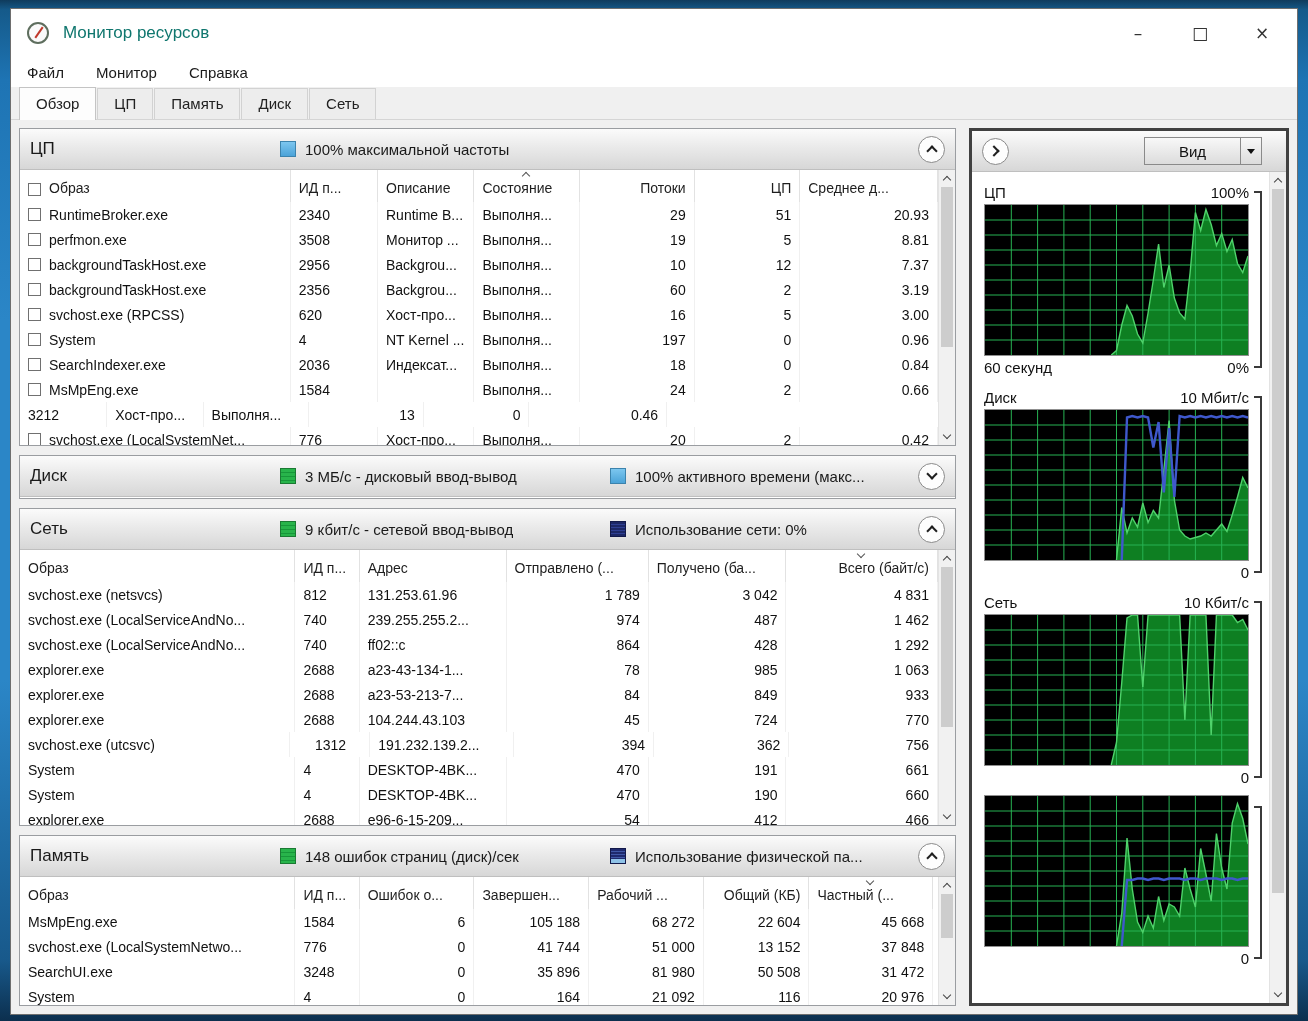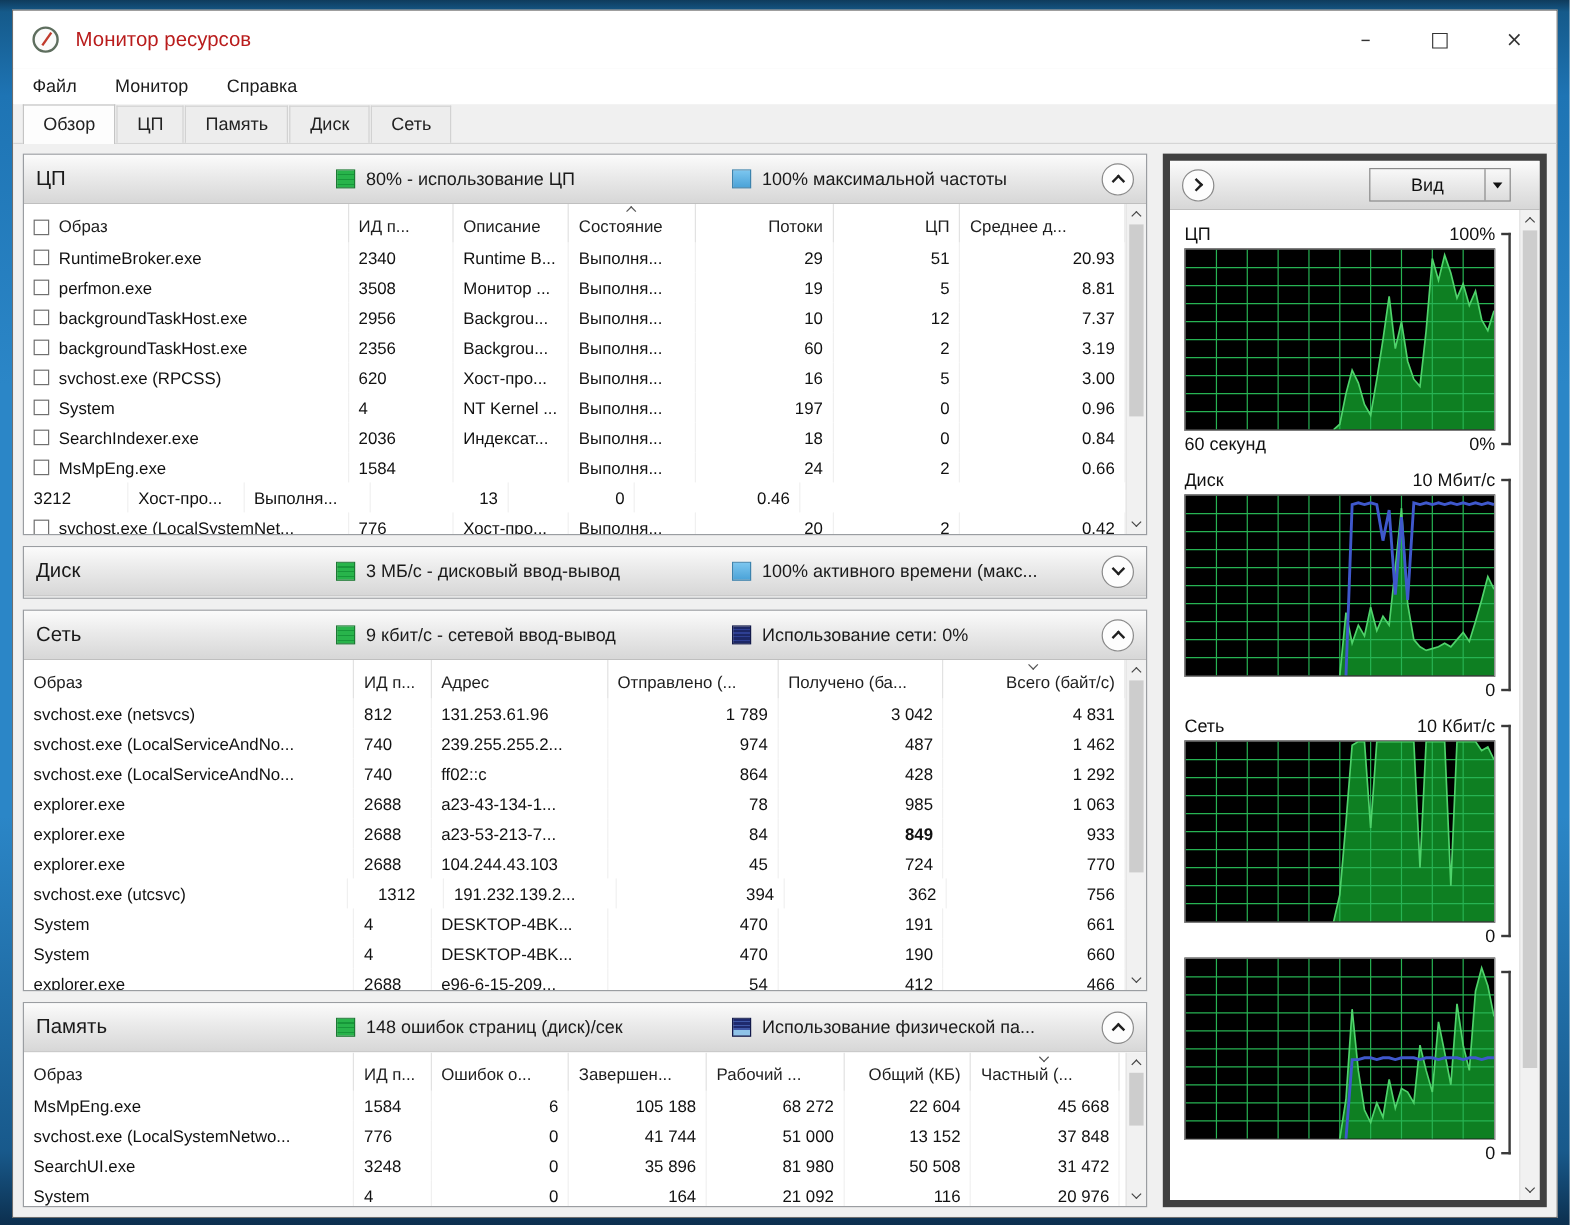--- a/index.html
+++ b/index.html
@@ -10,21 +10,21 @@
     position:relative;
   }
   .window{
     position:absolute; left:10px; top:8px; width:1288px; height:1007px;
     background:#f0f0f0; border:1px solid #6e6e6e; display:flex; flex-direction:column;
   }
   
   .titlebar{ height:48px; background:#ffffff; display:flex; align-items:center; padding:0 4px 0 16px; flex:0 0 48px;}
   .app-icon{ width:22px; height:22px; border-radius:50%; border:2px solid #5e6e5e; position:relative; background:#fafafa; flex:0 0 22px;}
   .app-icon::after{ content:""; position:absolute; left:9px; top:2px; width:2px; height:13px; background:#c0392b; transform:rotate(35deg); }
-  .win-title{ margin-left:14px; font-size:17px; color:#b91c1c; }
+  .win-title{ margin-left:14px; font-size:17px; color:#0f766e; }
   .win-btns{ margin-left:auto; display:flex; height:100%; }
   .win-btn{ width:62px; height:100%; border:none; background:transparent; font-size:17px; color:#333; display:flex; align-items:center; justify-content:center; font-family:"DejaVu Sans", sans-serif;}
   
   .menubar{ height:30px; background:#ffffff; display:flex; align-items:center; gap:32px; padding-left:16px; font-size:15px; color:#1b1b1b; flex:0 0 30px;}
   .menu-item{ cursor:default; }
   
   .tabbar{ height:33px; background:#f0f0f0; border-bottom:1px solid #d5d5d5; display:flex; align-items:flex-end; padding-left:8px; flex:0 0 33px;}
   .tab{ padding:6px 16px 7px 16px; font-size:15px; color:#222; background:#ededed; border:1px solid #d2d2d2; border-bottom:none; margin-right:1px; position:relative;}
   .tab.active{ background:#fdfdfd; padding:7px 16px 8px 16px; top:1px; border-color:#c4c4c4; }
   
@@ -59,21 +59,21 @@
   .sortmark.desc{ transform:rotate(225deg); top:1px;}
   .tr{ height:25px; display:flex; }
   .td{ display:flex; align-items:center; padding:0 8px; border-right:1px solid #f0f0f0; white-space:nowrap; overflow:hidden; color:#111;}
   .td.r{ justify-content:flex-end; }
   .cbx{ width:13px; height:13px; flex:0 0 13px; border:1px solid #707070; background:#fff; margin-right:8px; }
   .sb{ width:17px; flex:0 0 17px; background:#f1f1f1; border-left:1px solid #e3e3e3; position:relative; }
   .sb-btn{ height:16px; display:flex; align-items:center; justify-content:center; }
   .sb-btn.bottom{ position:absolute; bottom:0; left:0; right:0; }
   .sb-thumb{ position:absolute; left:2px; right:2px; background:#cdcdcd; }
   
-  .right-panel{ flex:0 0 320px; border:6px solid #404040; background:#fff; display:flex; flex-direction:column; overflow:hidden;}
+  .right-panel{ flex:0 0 320px; border:3px solid #404040; background:#fff; display:flex; flex-direction:column; overflow:hidden;}
   .rp-toolbar{ flex:0 0 41px; background:linear-gradient(180deg,#fbfbfb,#eaeaea 45%,#d7d7d7); border-bottom:1px solid #bfbfbf; display:flex; align-items:center; padding:0 10px;}
   .view-btn{ margin-left:auto; margin-right:14px; width:118px; height:28px; border:1px solid #8a8a8a; background:linear-gradient(180deg,#f8f8f8,#dcdcdc); display:flex; align-items:center; cursor:pointer;}
   .view-label{ flex:1; text-align:center; font-size:15px; color:#111;}
   .vb-sep{ width:1px; height:100%; background:#8a8a8a; }
   .vb-arrow{ width:20px; display:flex; align-items:center; justify-content:center;}
   .vb-caret{ width:0; height:0; border-left:4px solid transparent; border-right:4px solid transparent; border-top:5px solid #111;}
   .rp-main{ flex:1; display:flex; min-height:0;}
   #rp-graphs{ flex:1; min-width:0; padding:8px 4px 0 12px; overflow:hidden;}
   .g-block{ position:relative; padding-right:16px; margin-bottom:7px;}
   .g-top{ height:24px; display:flex; justify-content:space-between; align-items:center; font-size:15px; color:#111; white-space:nowrap; overflow:hidden;}
@@ -109,24 +109,20 @@
     <span class="tab">Диск</span>
     <span class="tab">Сеть</span>
   </div>
 
   <div class="content">
     <div class="left-col">
 
       <div class="section" id="sec-cpu">
         <div class="sec-header">
           <span class="sec-title">ЦП</span>
-          <span class="legend legend1">
-            <span class="swatch green"></span>
-            <span>80% - использование ЦП</span>
-          </span>
           <span class="legend legend2">
             <span class="swatch lightblue"></span>
             <span>100% максимальной частоты</span>
           </span>
           <button class="chev-btn">
               <i class="chev up"></i>
             </button>
         </div>
         <div class="tbl" id="tbl-cpu">
           <div class="tbl-main">
@@ -548,21 +544,21 @@
                   </div>
                   <div class="td" style="width: 7%;">
                     <span>2688</span>
                   </div>
                   <div class="td" style="width: 16%;">
                     <span>a23-53-213-7...</span>
                   </div>
                   <div class="td r" style="width: 15.5%;">
                     <span>84</span>
                   </div>
-                  <div class="td r" style="width: 15%; font-weight: bold;">
+                  <div class="td r" style="width: 15%;">
                     <span>849</span>
                   </div>
                   <div class="td r" style="width: 16.5%;">
                     <span>933</span>
                   </div>
                 </div>
                 <div class="tr">
                   <div class="td" style="width: 30%;">
                     <span>explorer.exe</span>
                   </div>

